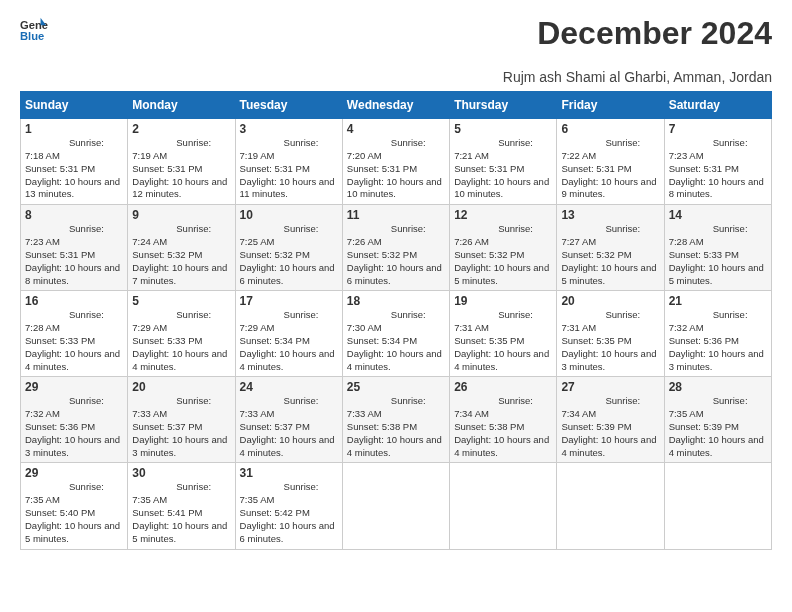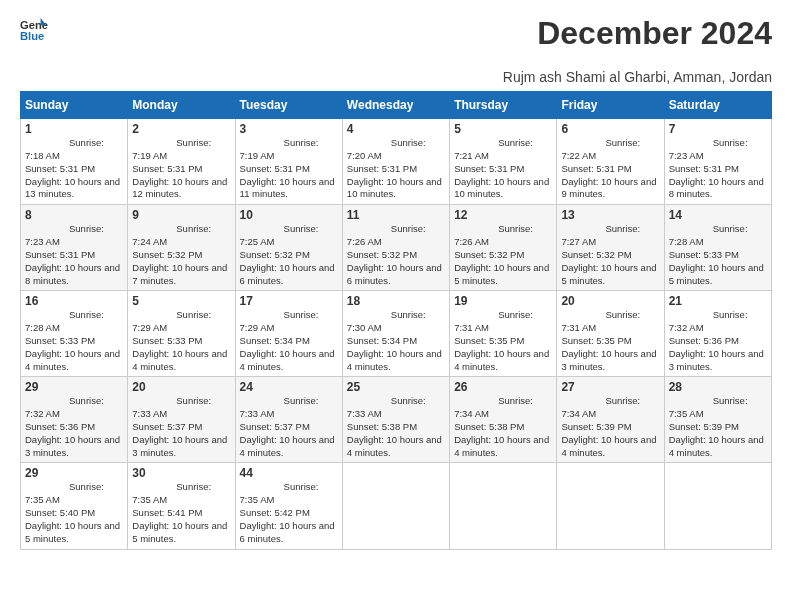--- a/index.html
+++ b/index.html
@@ -254,21 +254,21 @@
       <tr class="last-row">
         <td>
           <span class="day-num">29</span>
           <span class="day-info">Sunrise: 7:35 AM<br>Sunset: 5:40 PM<br>Daylight: 10 hours and 5 minutes.</span>
         </td>
         <td>
           <span class="day-num">30</span>
           <span class="day-info">Sunrise: 7:35 AM<br>Sunset: 5:41 PM<br>Daylight: 10 hours and 5 minutes.</span>
         </td>
         <td>
-          <span class="day-num">44</span>
+          <span class="day-num">31</span>
           <span class="day-info">Sunrise: 7:35 AM<br>Sunset: 5:42 PM<br>Daylight: 10 hours and 6 minutes.</span>
         </td>
         <td class="empty-cell"></td>
         <td class="empty-cell"></td>
         <td class="empty-cell"></td>
         <td class="empty-cell"></td>
       </tr>
     </tbody>
   </table>
 </div>

